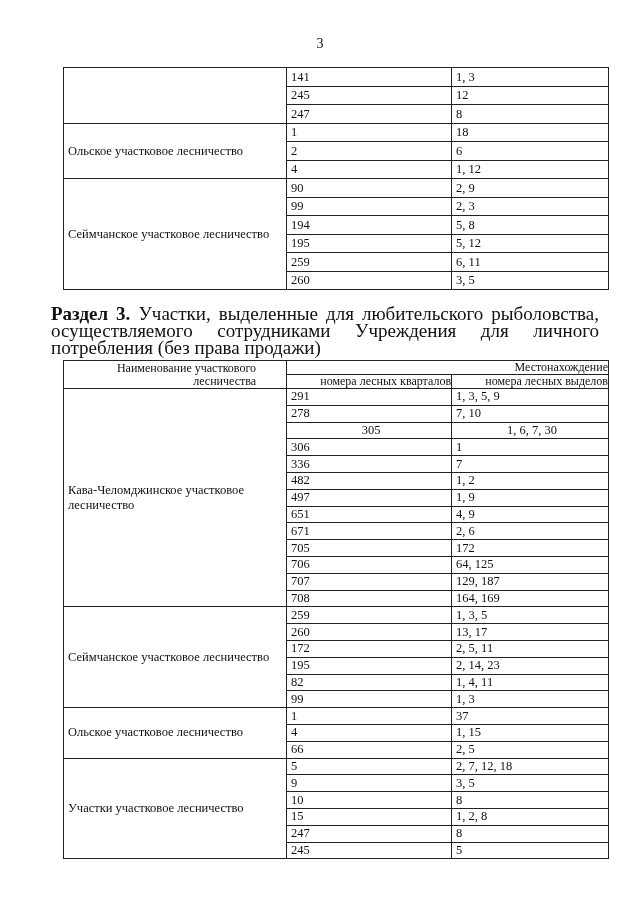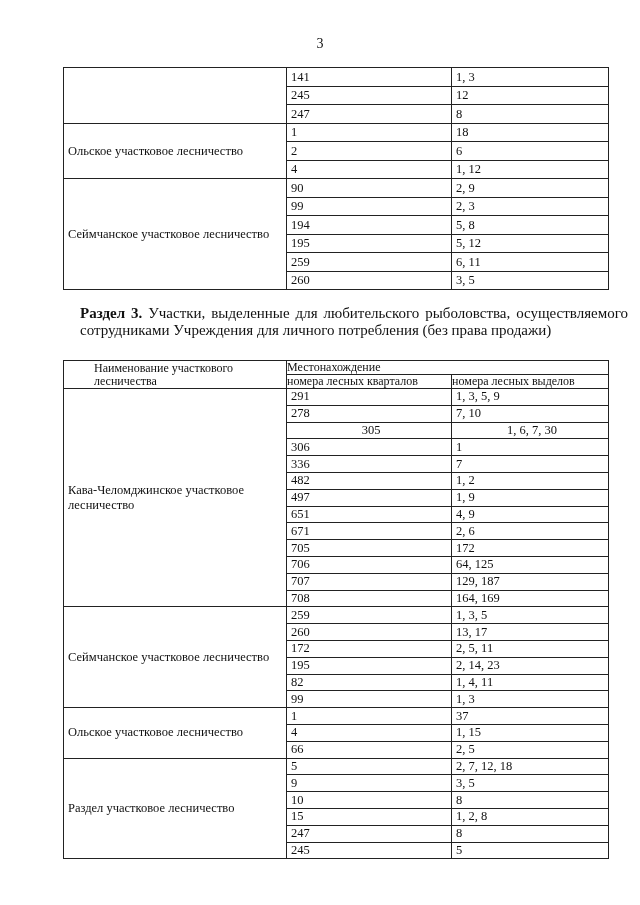--- a/index.html
+++ b/index.html
@@ -4,22 +4,22 @@
 <style>
 html,body{margin:0;padding:0;background:#fff;}
 body{width:640px;height:905px;position:relative;font-family:"Liberation Serif","DejaVu Serif",serif;color:#111;overflow:hidden;}
 .pagenum{position:absolute;top:36px;left:0;width:640px;text-align:center;font-size:14px;}
 table{position:absolute;border-collapse:collapse;font-size:12.5px;}
 td{border:1.3px solid #222;padding:0 0 0 4px;line-height:16px;height:16px;vertical-align:middle;white-space:nowrap;}
 td.name{padding-left:4px;}
 #t1{left:63px;top:67px;width:546px;}
 #t2{left:63px;top:360px;width:546px;}
 .c1{width:219px;}.c2{width:162px;}.c3{width:154px;}
-th{border:1.3px solid #222;font-weight:normal;font-size:12px;text-align:left;line-height:13px;padding:0;}
-.heading{position:absolute;left:80px;top:305px;width:548px;font-size:15px;line-height:17px;text-align:justify;text-align-last:left;}
+th{border:1.3px solid #222;font-weight:normal;font-size:12px;text-align:right;line-height:13px;padding:0;}
+.heading{position:absolute;left:51px;top:305px;width:548px;font-size:19px;line-height:17px;text-align:justify;text-align-last:left;}
 .heading b{font-weight:bold;}
 #t2 td{height:15.5px;line-height:15px;}
 </style>
 </head>
 <body>
 
 <div class="pagenum">3</div>
 
 <table id="t1">
   <colgroup>
@@ -189,21 +189,21 @@
       </tr>
       <tr style="height: 16.8px;">
         <td>4</td>
         <td>1, 15</td>
       </tr>
       <tr style="height: 16.8px;">
         <td>66</td>
         <td>2, 5</td>
       </tr>
       <tr style="height: 16.8px;">
-        <td class="name" rowspan="6" style="white-space: normal;">Раздел участковое лесничество</td>
+        <td class="name" rowspan="6" style="white-space: normal;">Участки участковое лесничество</td>
         <td>5</td>
         <td>2, 7, 12, 18</td>
       </tr>
       <tr style="height: 16.8px;">
         <td>9</td>
         <td>3, 5</td>
       </tr>
       <tr style="height: 16.8px;">
         <td>10</td>
         <td>8</td>

